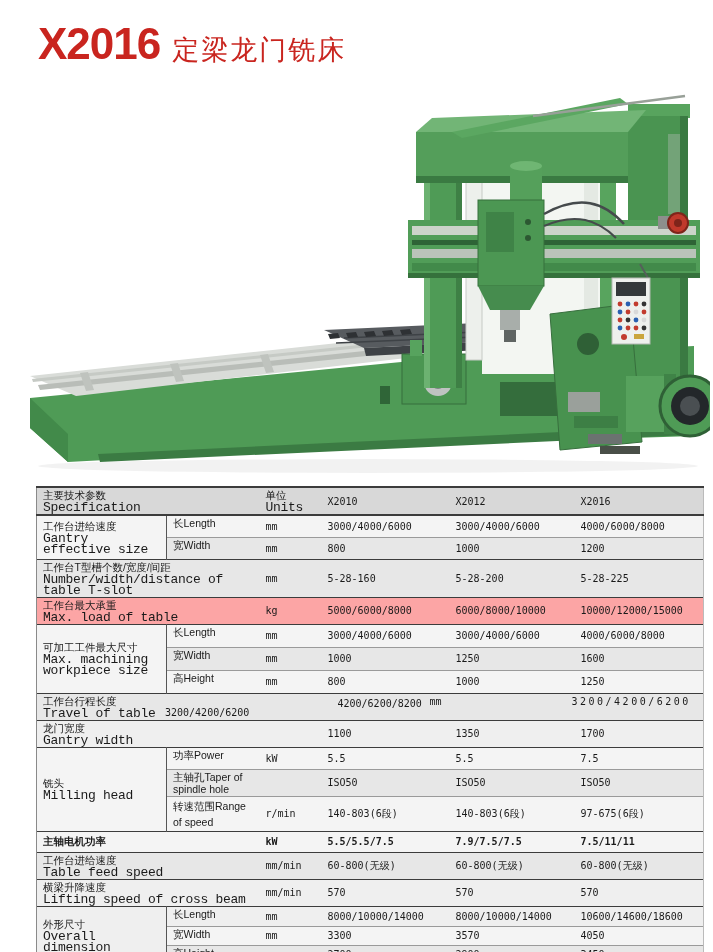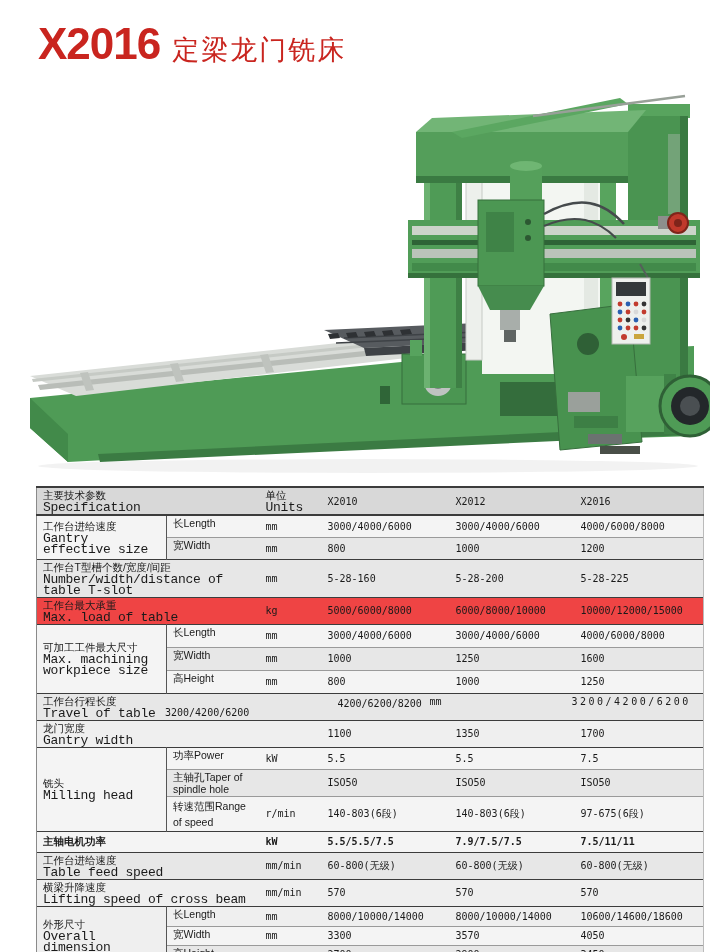--- a/index.html
+++ b/index.html
@@ -25,21 +25,21 @@
   .zh{display:block;font-size:10.5px;line-height:13px;}
   .en{display:block;font-family:Liberation Mono, monospace;font-size:13px;line-height:11px;letter-spacing:-0.3px;}
   .val,.unit{font-family:"DejaVu Sans Mono","Liberation Mono",monospace;font-size:10px;}
   tr{border-bottom:1px solid #9a9a9a;}
   tr.group-end{border-bottom:1.6px solid #3c3c3c;}
   .spec-table{border-top:2px solid #3c3c3c;}
   tr.thead{border-bottom:2px solid #3c3c3c;background:#d8d8d8;}
   td.glabel{border-right:1px solid #555;}
   td.edge-l{border-left:1px solid #8a8a8a;}
   td.edge-r{border-right:1px solid #bbb;}
-  .bg-a{background:#f4f4f4;} .bg-b{background:#e7e7e7;} .bg-c{background:#ef4444;border-radius:15px;} .bg-d{background:#efefef;}
+  .bg-a{background:#f4f4f4;} .bg-b{background:#e7e7e7;} .bg-c{background:#fca5a5;border-radius:15px;} .bg-d{background:#efefef;}
   .h30{height:14px;} .h22{height:22px;} .h23{height:23px;} .h26{height:26px;} .h27{height:27px;}
   .h21{height:21px;font-weight:bold;} .h20{height:20px;} .h19{height:19px;}
   .rel{position:relative;}
   .tr-left{position:absolute;left:128px;bottom:1px;}
   .tr-mid{position:absolute;left:78px;bottom:10px;}
   .tr-unit{position:absolute;left:170px;top:1px;}
   .tr-right{position:absolute;left:312px;top:1px;letter-spacing:2.5px;}
 </style>
 </head>
 <body>

